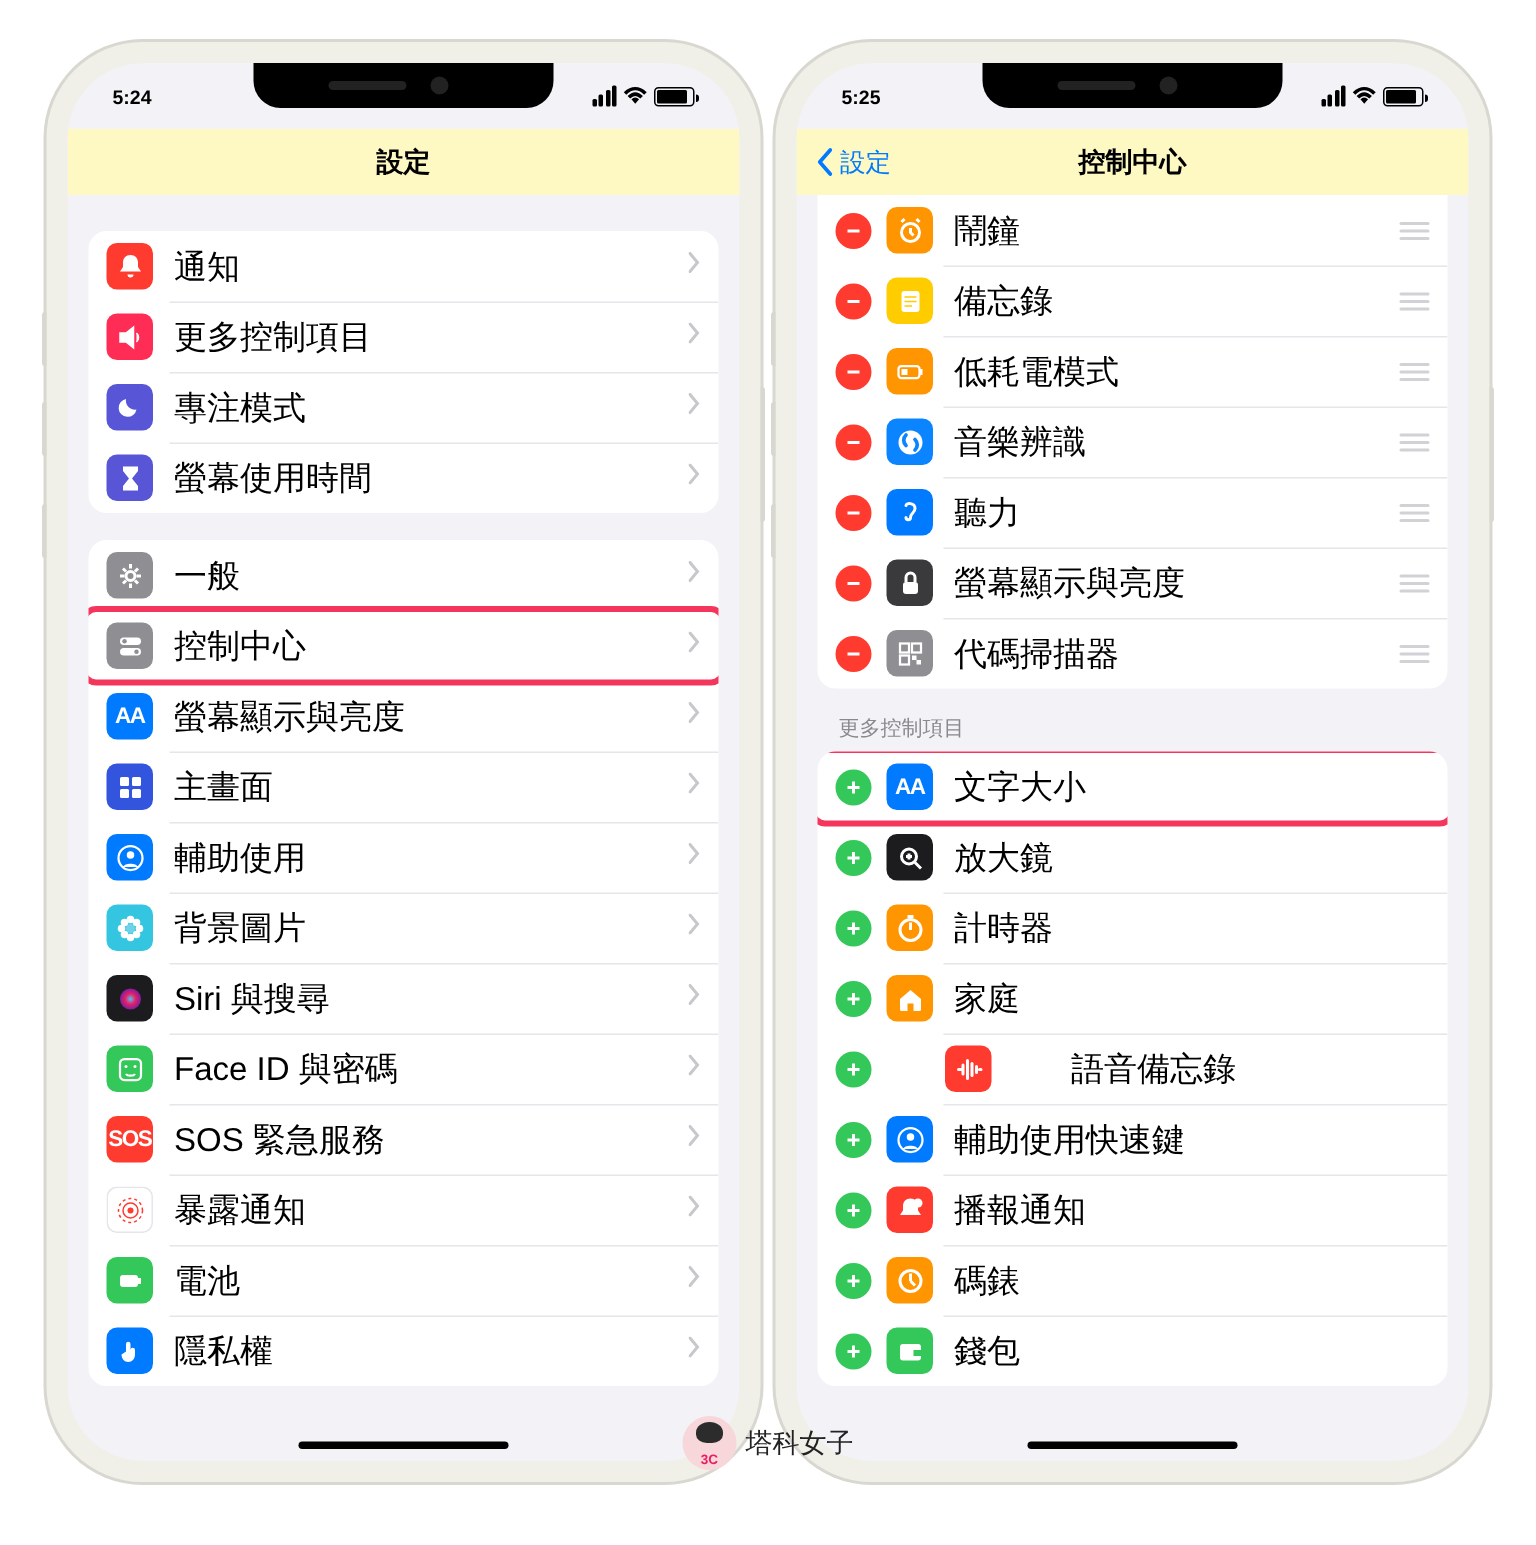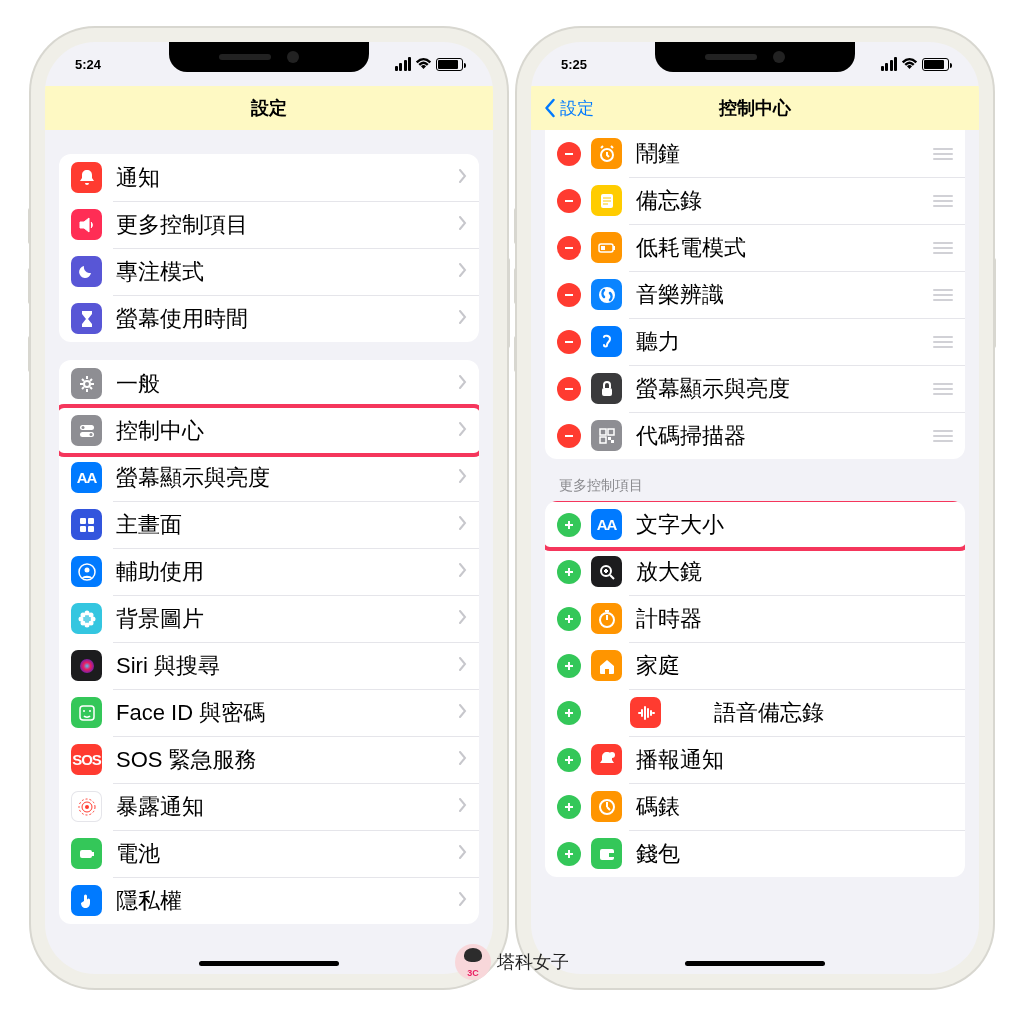--- a/index.html
+++ b/index.html
@@ -535,20 +535,36 @@
             </div>
             <span class="row-label">語音備忘錄</span>
           </div>
           <div class="row row-cc" style="position: relative;">
             <div class="action-btn add">
               <svg viewBox="0 0 12 12">
                 <rect x="5" y="2" width="2" height="8" fill="#fff"></rect>
                 <rect x="2" y="5" width="8" height="2" fill="#fff"></rect>
               </svg>
             </div>
+            <div class="row-icon" style="background: rgb(0, 122, 255);">
+              <svg viewBox="0 0 20 20">
+                <circle cx="10" cy="10" r="8" fill="none" stroke="#fff" stroke-width="1.5"></circle>
+                <circle cx="10" cy="8" r="2.5" fill="#fff"></circle>
+                <path d="M5 16c1-3 9-3 10 0" fill="#fff"></path>
+              </svg>
+            </div>
+            <span class="row-label">輔助使用快速鍵</span>
+          </div>
+          <div class="row row-cc" style="position: relative;">
+            <div class="action-btn add">
+              <svg viewBox="0 0 12 12">
+                <rect x="5" y="2" width="2" height="8" fill="#fff"></rect>
+                <rect x="2" y="5" width="8" height="2" fill="#fff"></rect>
+              </svg>
+            </div>
             <div class="row-icon" style="background: rgb(255, 59, 48);">
               <svg viewBox="0 0 20 20">
                 <path d="M10 2c-3 0-5 2-5 5v3l-2 3h14l-2-3V7c0-3-2-5-5-5z" fill="#fff"></path>
                 <circle cx="15" cy="5" r="3" fill="#fff"></circle>
               </svg>
             </div>
             <span class="row-label">播報通知</span>
           </div>
           <div class="row row-cc" style="position: relative;">
             <div class="action-btn add">

